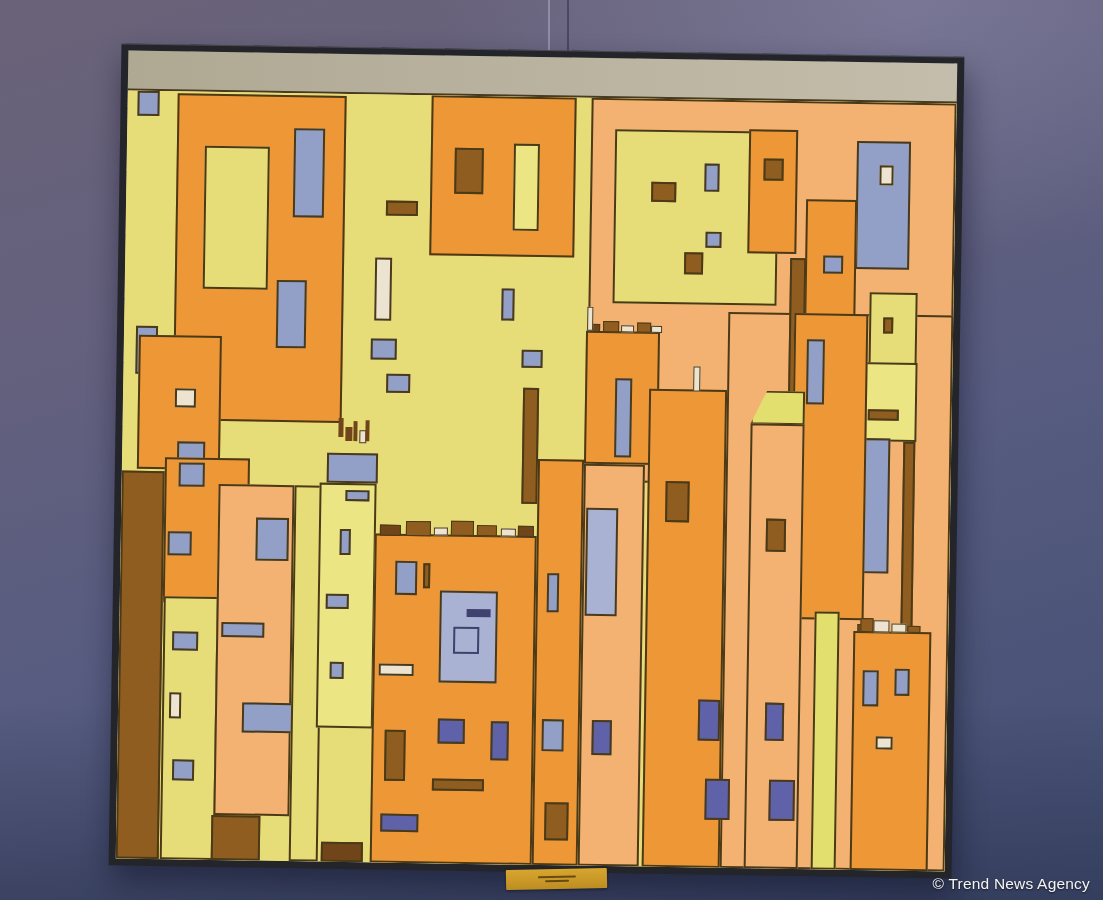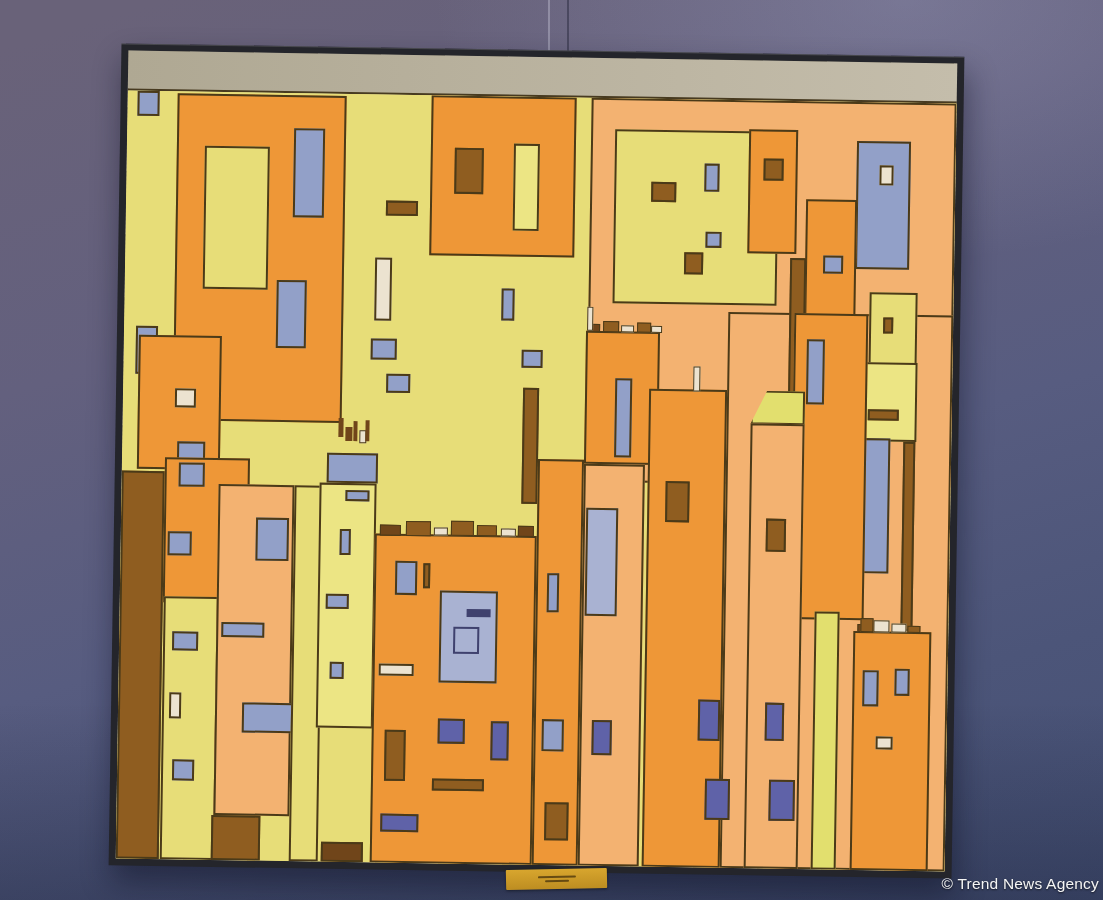--- a/index.html
+++ b/index.html
@@ -21,21 +21,21 @@
     background:linear-gradient(90deg,#afa893,#c4bdab);border-bottom:2px solid #473a20;}
   .art{position:absolute;left:0;top:40px;right:0;bottom:0;overflow:hidden;background:#e7dd78;}
   .rect{position:absolute;box-sizing:border-box;}
   .clip-slant{clip-path:polygon(0% 100%, 30% 0%, 100% 0%, 100% 100%);}
   .plaque{position:absolute;left:506px;top:869px;width:101px;height:20px;
     background:linear-gradient(180deg,#d8a62e,#bd8d21);transform:rotate(-1.2deg);
     border-radius:1px;box-shadow:0 1px 3px rgba(0,0,0,.45);
     display:flex;flex-direction:column;align-items:center;justify-content:center;gap:2px;}
   .plaque i{display:block;height:2px;background:rgba(60,42,8,.7);border-radius:1px;}
   .pl1{width:38px}.pl2{width:24px}
-  .watermark{position:absolute;right:4px;bottom:7px;color:#f5f5f5;font-size:15.5px;
+  .watermark{position:absolute;right:13px;bottom:7px;color:#f5f5f5;font-size:15.5px;
     letter-spacing:.2px;text-shadow:0 1px 2px rgba(0,0,0,.65);}
 </style>
 </head>
 <body>
 
 <div class="wall">
   <div class="wire wire-light"></div>
   <div class="wire wire-dark"></div>
 
   <div class="frame">

